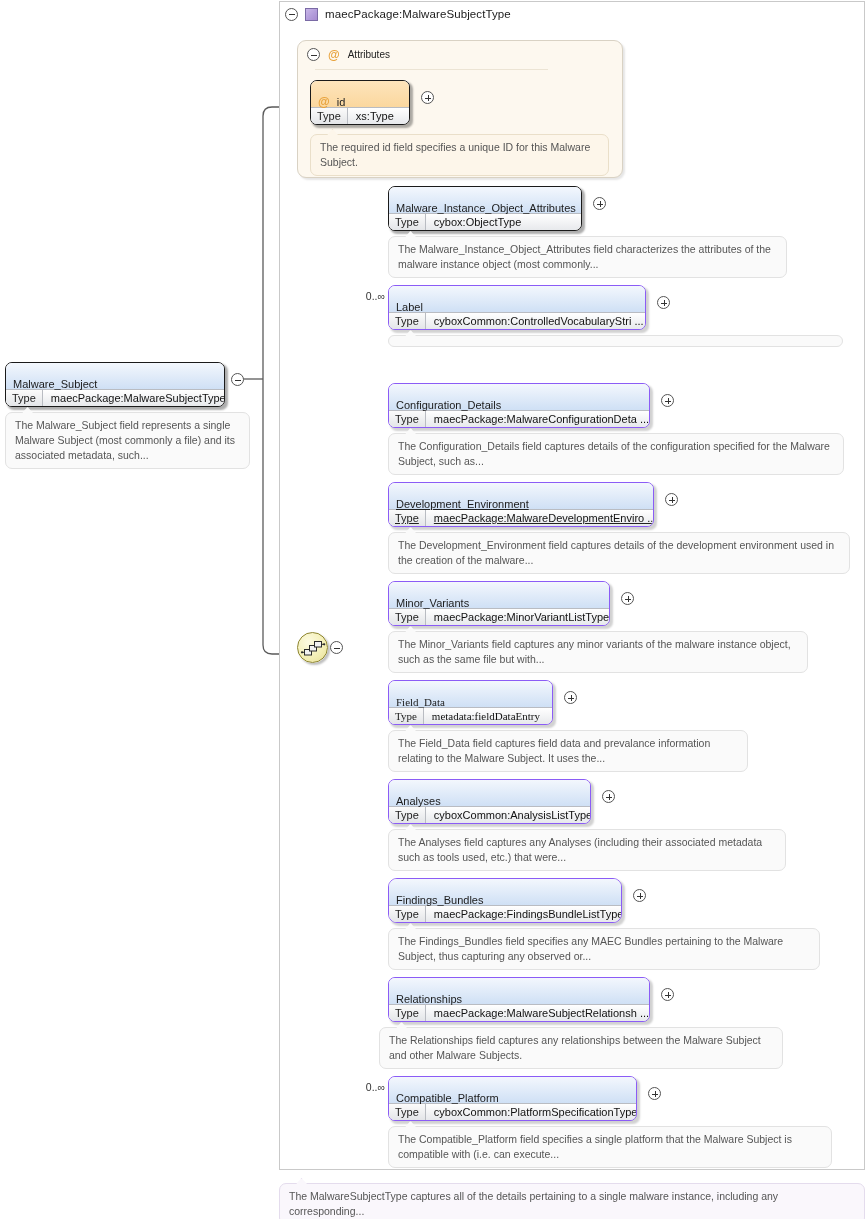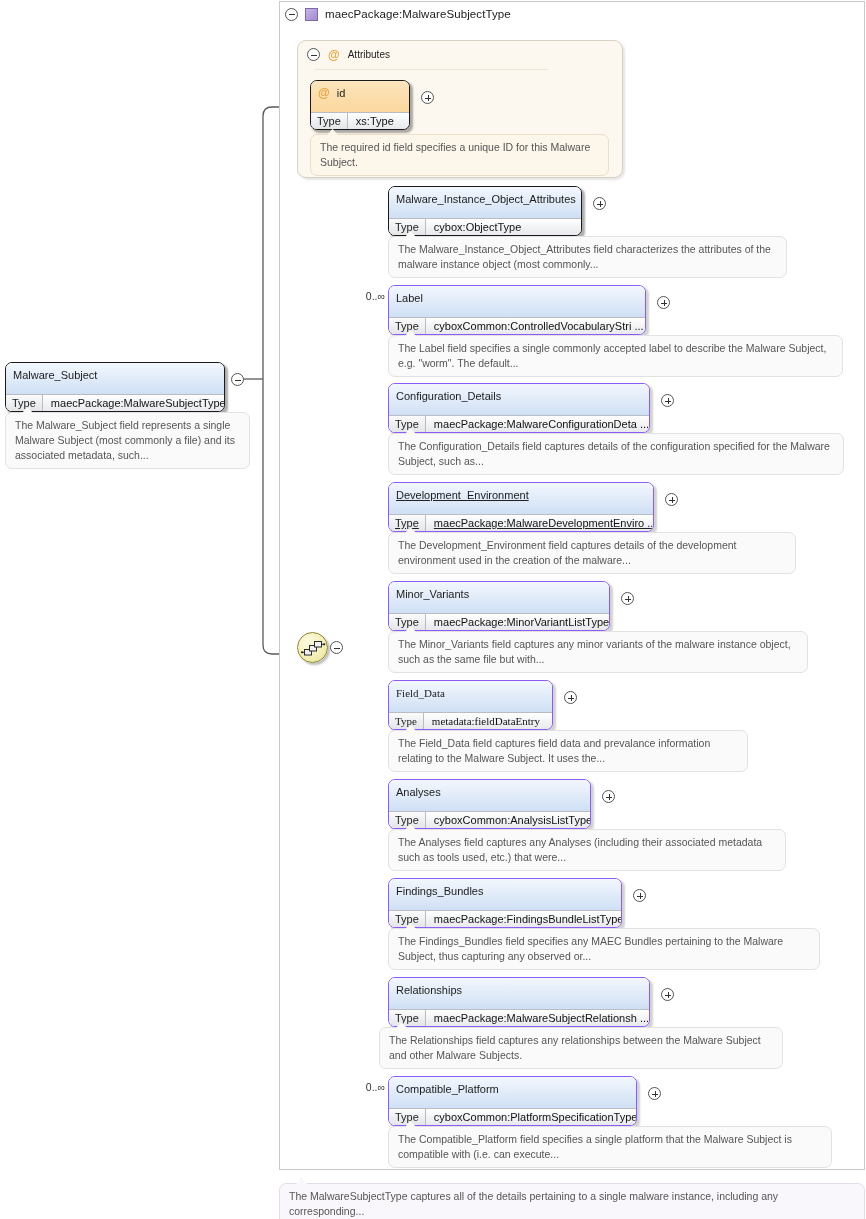--- a/index.html
+++ b/index.html
@@ -83,21 +83,21 @@
     width:100px; height:35px;
   }
   .node-box {
     position:absolute; left:0; top:0;
     border:1px solid #1a1a1a; border-radius:7px;
     overflow:hidden; background:#fff;
     box-shadow: 2.5px 2.5px 2px rgba(0,0,0,.32);
   }
   .node-box.soft { border:1px solid #8b5cf6; box-shadow: 2.5px 2.5px 2px rgba(0,0,0,.18); }
   .nb-name {
-    height:31px; line-height:17px; padding:4px 7px;
+    height:17px; line-height:17px; padding:13px 7px;
     font-size:11px; white-space:nowrap;
   }
   .nb-name.attr { background:linear-gradient(180deg,#fde4bc 0%, #fbd79e 100%); color:#222; }
   .nb-name.elem { background:linear-gradient(180deg,#f3f7fd 0%, #cfe0f5 100%); color:#1b1b1b; }
   .nb-type {
     display:flex; height:17px; border-top:1px solid #b9bcc2;
     background:linear-gradient(180deg,#ffffff 0%, #e7e9ec 100%);
   }
   .nb-type .k {
     padding:0 6px; line-height:17px; font-size:11px; color:#222;
@@ -276,21 +276,21 @@
       <div class="el-node" style="left: 388px; top: 285px;">
         <div class="node-box soft" style="width: 258px;">
           <div class="nb-name elem">Label</div>
           <div class="nb-type">
             <span class="k">Type</span>
             <span class="v">cyboxCommon:ControlledVocabularyStri ...</span>
           </div>
         </div>
         <span class="tog plus" style="position: absolute; left: 269px; top: 11px;"></span>
       </div>
-      <div class="doc" style="left: 388px; top: 335px; width: 455px;"><span class="tip"></span><span>The Label field specifies a single commonly accepted label to describe the Malware Subject, e.g. "worm". The default...</span></div>
+      <div class="doc" style="left: 388px; top: 335px; width: 455px;"><span class="tip"></span></div>
       <div class="el-node" style="left: 388px; top: 383px;">
         <div class="node-box soft" style="width: 262px;">
           <div class="nb-name elem">Configuration_Details</div>
           <div class="nb-type">
             <span class="k">Type</span>
             <span class="v">maecPackage:MalwareConfigurationDeta ...</span>
           </div>
         </div>
         <span class="tog plus" style="position: absolute; left: 273px; top: 11px;"></span>
       </div>
@@ -298,21 +298,21 @@
       <div class="el-node" style="left: 388px; top: 482px;">
         <div class="node-box soft" style="width: 266px; text-decoration: underline;">
           <div class="nb-name elem">Development_Environment</div>
           <div class="nb-type">
             <span class="k">Type</span>
             <span class="v">maecPackage:MalwareDevelopmentEnviro ...</span>
           </div>
         </div>
         <span class="tog plus" style="position: absolute; left: 277px; top: 11px;"></span>
       </div>
-      <div class="doc" style="left: 388px; top: 532px; width: 408px;"><span class="tip"></span><span>The Development_Environment field captures details of the development environment used in the creation of the malware...</span></div>
+      <div class="doc" style="left: 388px; top: 532px; width: 462px;"><span class="tip"></span><span>The Development_Environment field captures details of the development environment used in the creation of the malware...</span></div>
       <div class="el-node" style="left: 388px; top: 581px;">
         <div class="node-box soft" style="width: 222px;">
           <div class="nb-name elem">Minor_Variants</div>
           <div class="nb-type">
             <span class="k">Type</span>
             <span class="v">maecPackage:MinorVariantListType</span>
           </div>
         </div>
         <span class="tog plus" style="position: absolute; left: 233px; top: 11px;"></span>
       </div>
@@ -333,21 +333,21 @@
           <div class="nb-name elem">Analyses</div>
           <div class="nb-type">
             <span class="k">Type</span>
             <span class="v">cyboxCommon:AnalysisListType</span>
           </div>
         </div>
         <span class="tog plus" style="position: absolute; left: 214px; top: 11px;"></span>
       </div>
       <div class="doc" style="left: 388px; top: 829px; width: 398px;"><span class="tip"></span><span>The Analyses field captures any Analyses (including their associated metadata such as tools used, etc.) that were...</span></div>
       <div class="el-node" style="left: 388px; top: 878px;">
-        <div class="node-box soft" style="width: 234px;">
+        <div class="node-box soft" style="width: 234px; border-radius: 9px;">
           <div class="nb-name elem">Findings_Bundles</div>
           <div class="nb-type">
             <span class="k">Type</span>
             <span class="v">maecPackage:FindingsBundleListType</span>
           </div>
         </div>
         <span class="tog plus" style="position: absolute; left: 245px; top: 11px;"></span>
       </div>
       <div class="doc" style="left: 388px; top: 928px; width: 432px;"><span class="tip"></span><span>The Findings_Bundles field specifies any MAEC Bundles pertaining to the Malware Subject, thus capturing any observed or...</span></div>
       <div class="el-node" style="left: 388px; top: 977px;">

